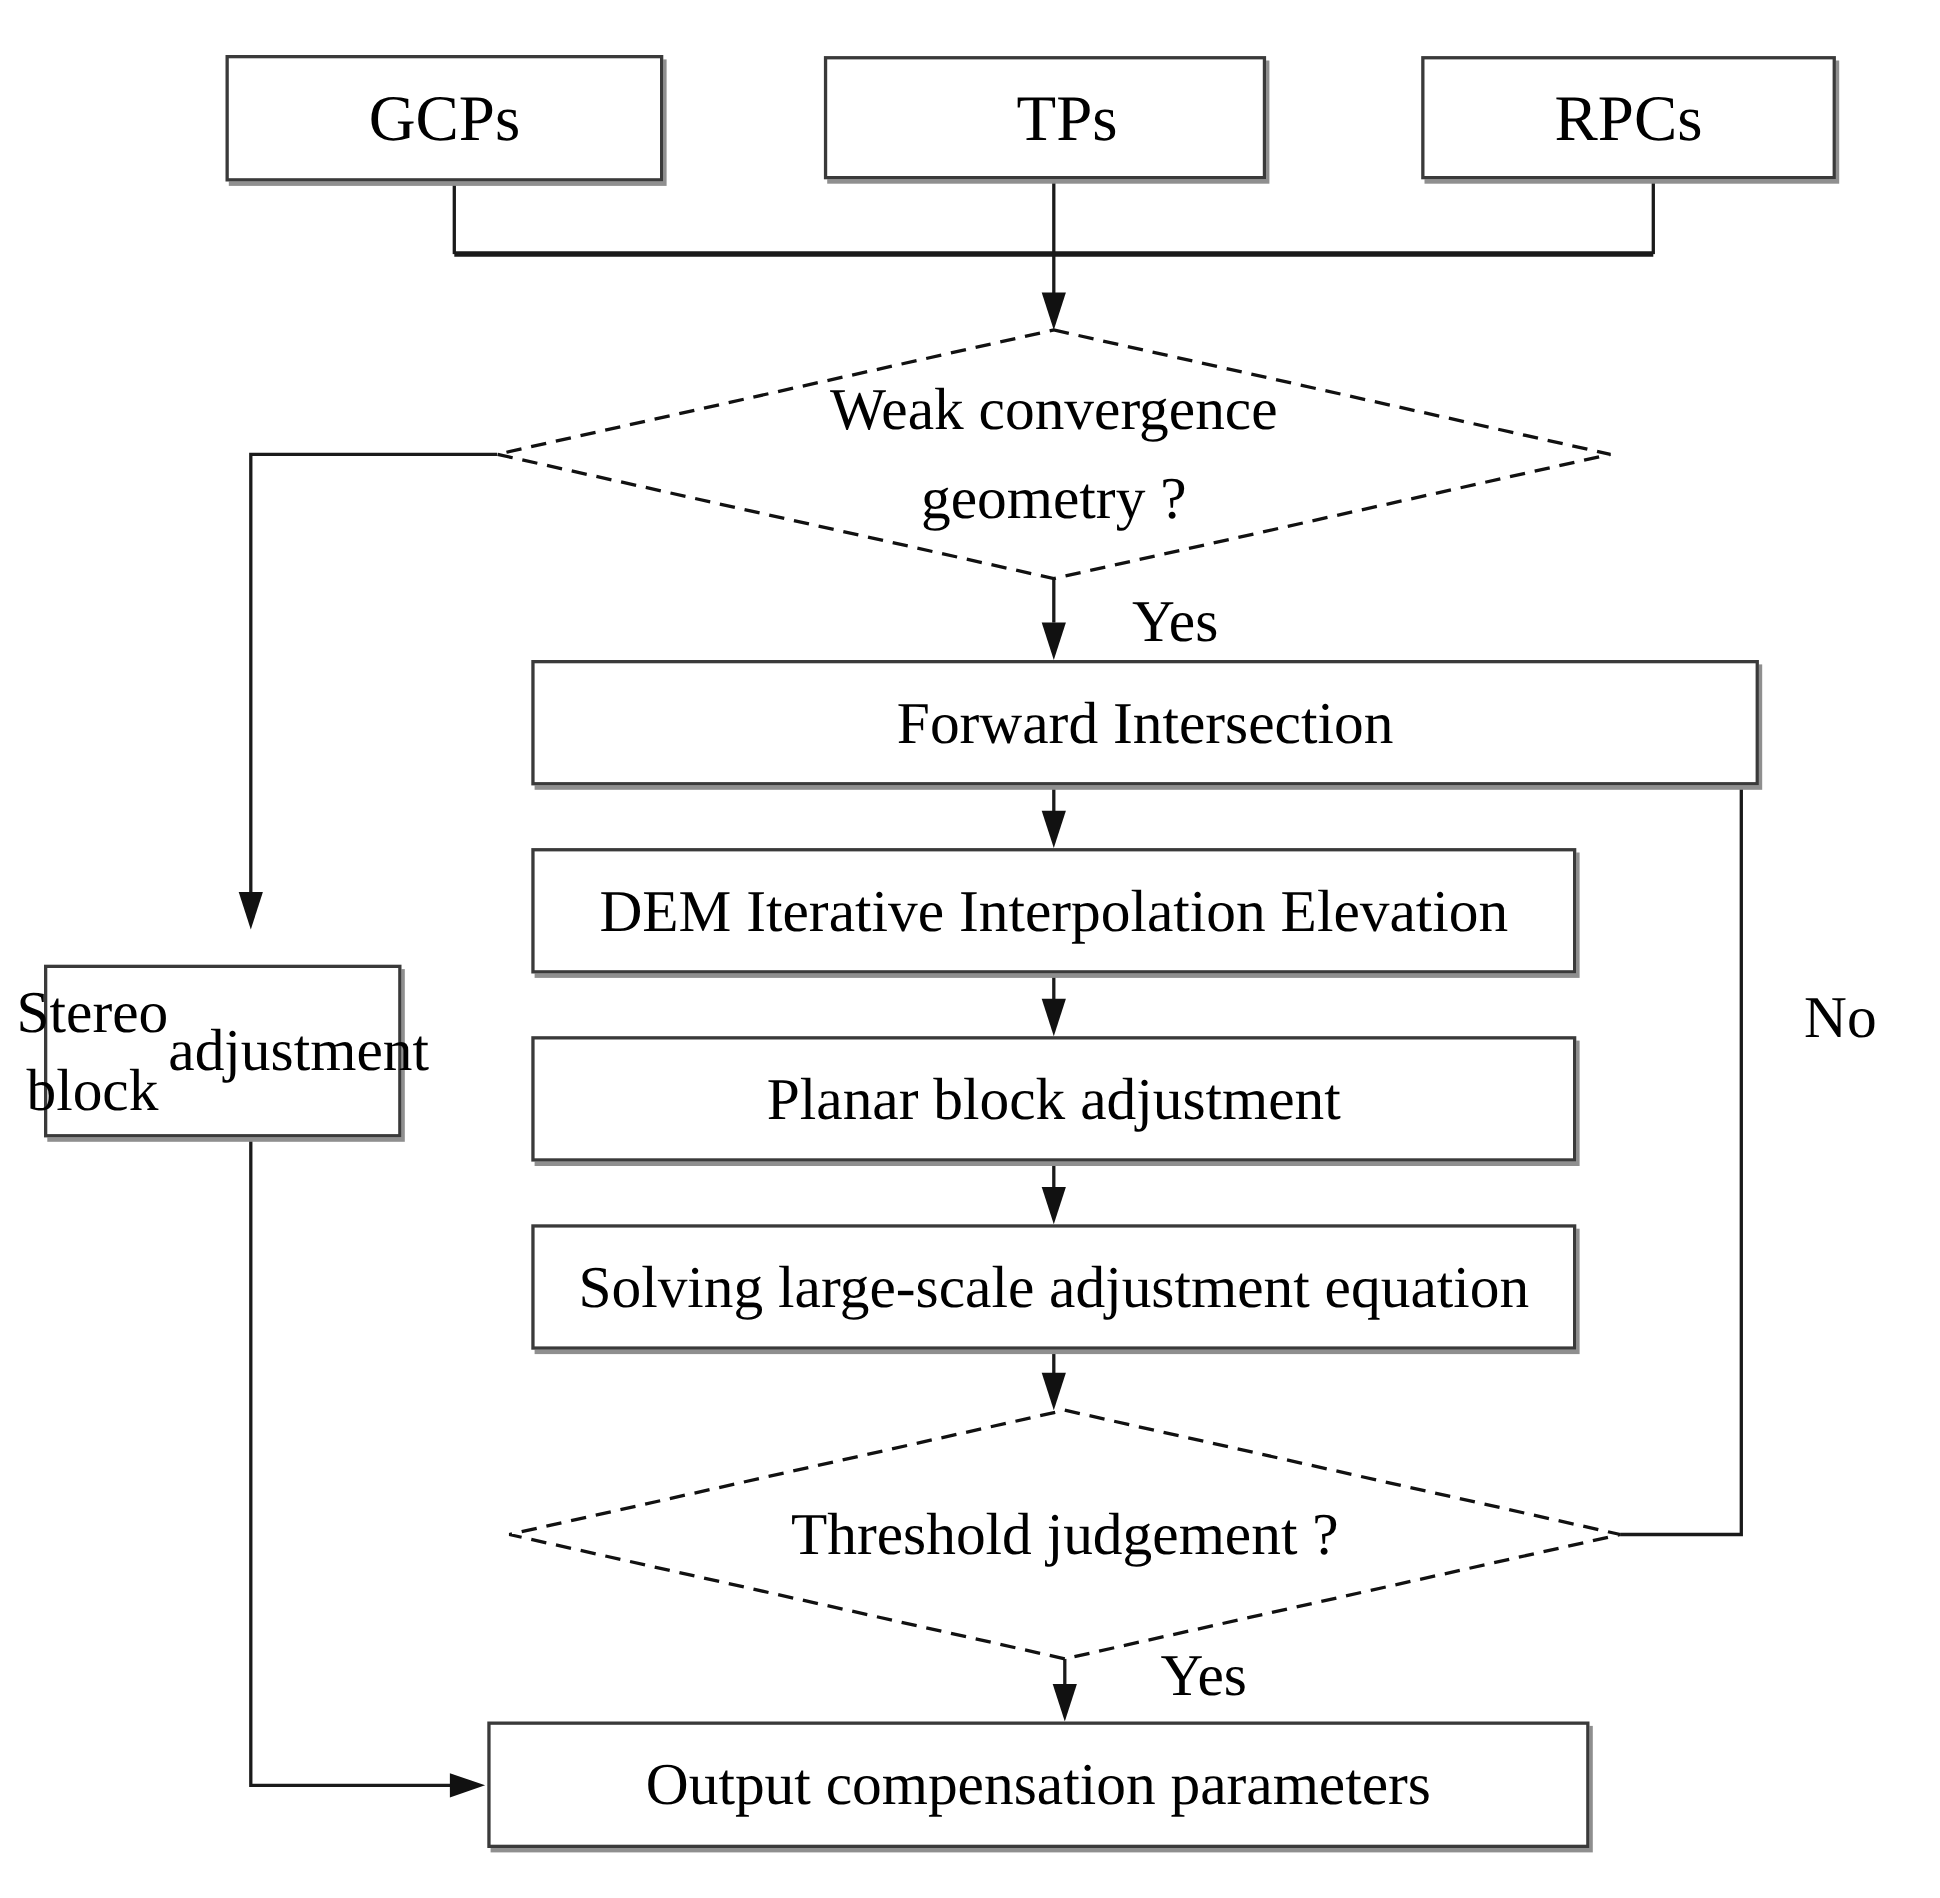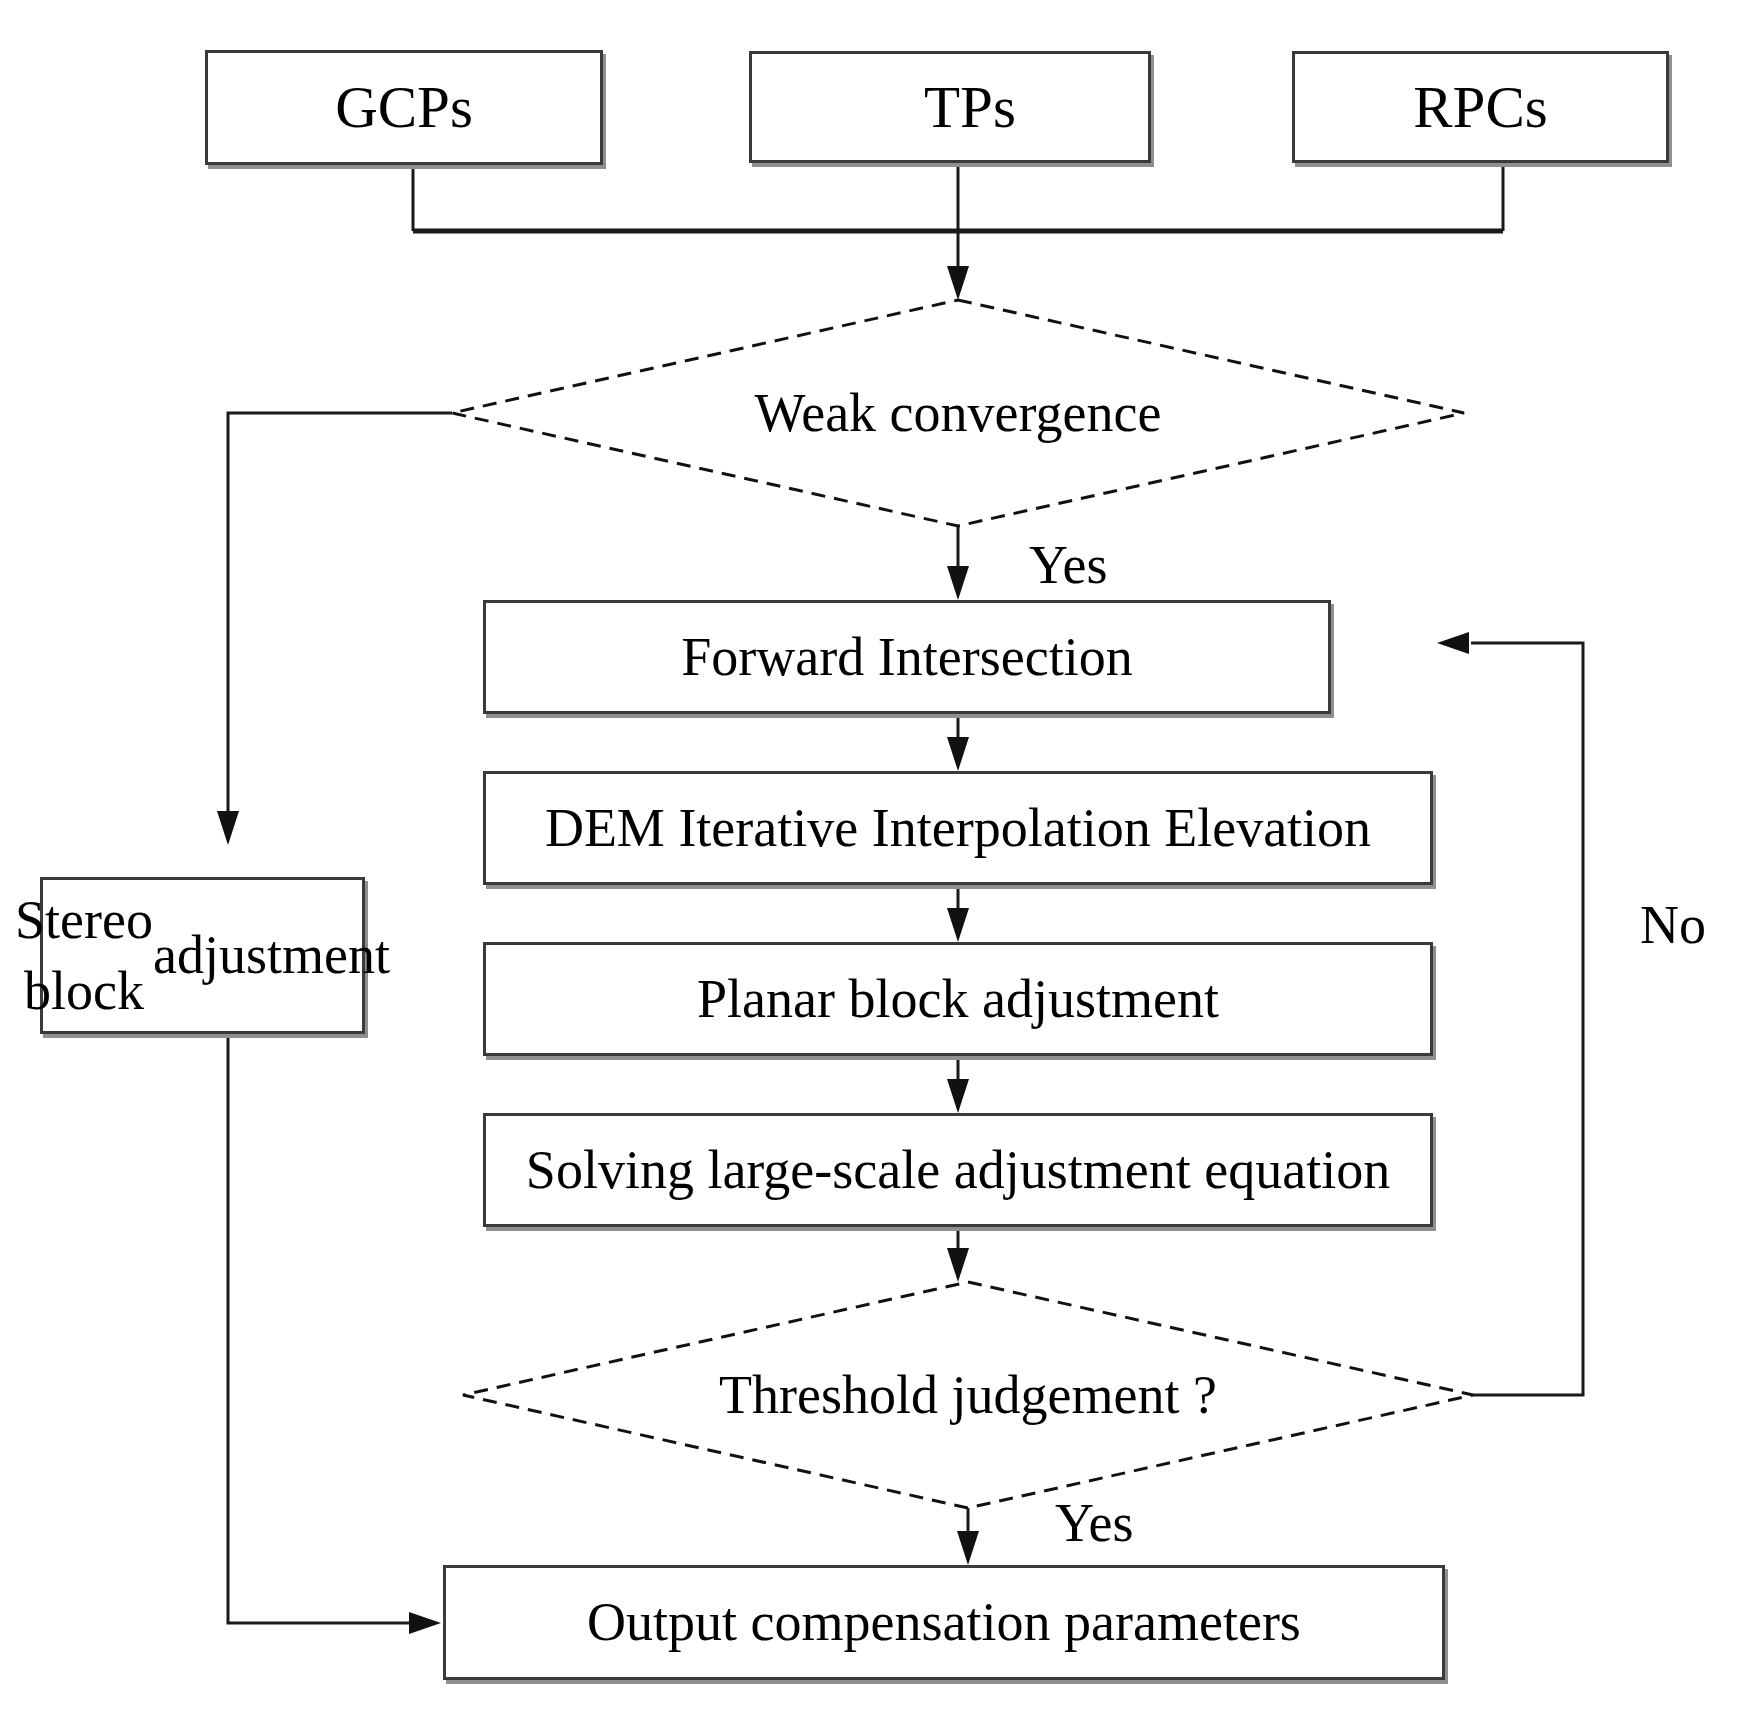--- a/index.html
+++ b/index.html
@@ -108,24 +108,25 @@
   </div>
   <div class="node input-node" style="left:749px; top:51px; width:402px; height:112px;padding-left:40px;">
     <span>TPs</span>
   </div>
   <div class="node input-node" style="left:1292px; top:51px; width:377px; height:112px;">
     <span>RPCs</span>
   </div>
 
   <div class="diamond-label" style="left:452px; top:300px; width:1012px; height:226px;">
     <span>Weak convergence</span>
+    <span>geometry ?</span>
   </div>
   <div class="edge-label" style="left:1002px; top:538px;">Yes</div>
 
-  <div class="node" style="left:483px; top:600px; width:848px; height:114px;">
+  <div class="node" style="left:483px; top:600px; width:1116px; height:114px;">
     <span>Forward Intersection</span>
   </div>
   <div class="node" style="left:483px; top:771px; width:950px; height:114px;">
     <span>DEM Iterative Interpolation Elevation</span>
   </div>
   <div class="node" style="left:483px; top:942px; width:950px; height:114px;">
     <span>Planar block adjustment</span>
   </div>
   <div class="node" style="left:483px; top:1113px; width:950px; height:114px;">
     <span>Solving large-scale adjustment equation</span>

